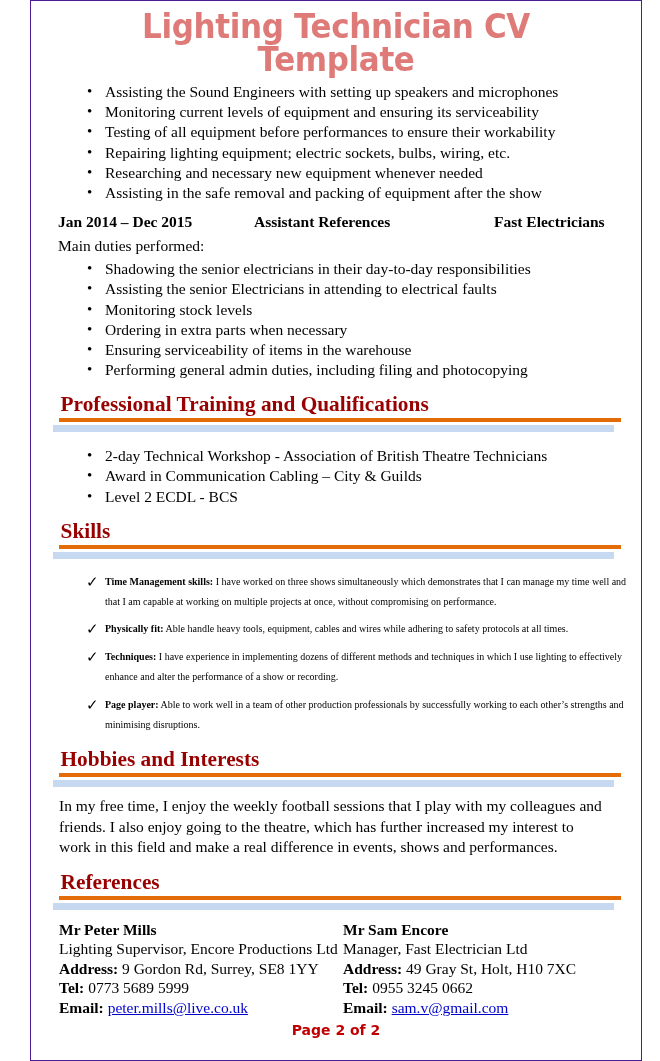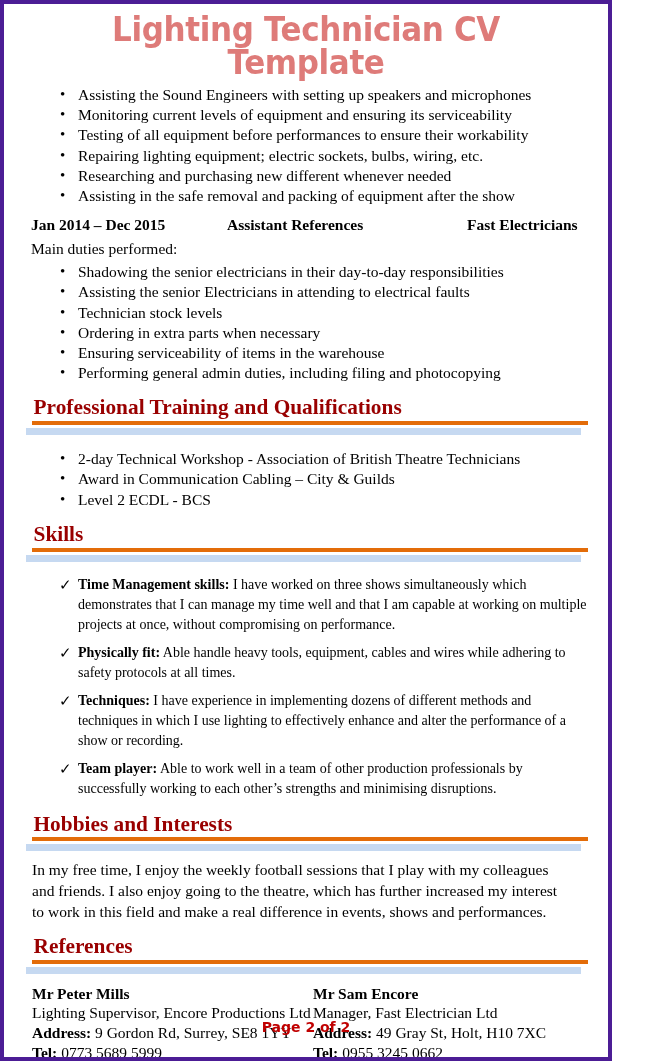--- a/index.html
+++ b/index.html
@@ -9,22 +9,23 @@
   }
   body {
     font-family: "Liberation Serif", "DejaVu Serif", serif;
   }
   .page {
     position: relative;
     width: 612px;
     height: 1061px;
     box-sizing: border-box;
     background: #ffffff;
-    border: 4px solid #4c1d95;
+    border: 1px solid #4c1d95;
     overflow: hidden;
+    margin-left: 30px;
   }
   .inner {
     padding: 0 14px 0 14px;
   }
 
   
   .cv-title {
     text-align: center;
     color: #DE7B79;
     font-family: "DejaVu Sans", "Liberation Sans", sans-serif;
@@ -107,21 +108,21 @@
 
   
   ul.checks {
     list-style: none;
     margin: 0;
     padding: 0;
   }
   ul.checks > li {
     position: relative;
     padding-left: 60px;
-    font-size: 14px;
+    font-size: 10px;
     line-height: 20.4px;
     margin-bottom: 7px;
     color: #000;
   }
   ul.checks > li::before {
     content: "\2713";
     position: absolute;
     left: 41px;
     top: 0px;
     font-size: 15px;
@@ -174,36 +175,36 @@
 <div class="page">
   <div class="inner">
 
     <h1 class="cv-title">Lighting Technician CV Template</h1>
 
     <ul class="bullets">
       <li>Assisting the Sound Engineers with setting up speakers and microphones</li>
       <li>Monitoring current levels of equipment and ensuring its serviceability</li>
       <li>Testing of all equipment before performances to ensure their workability</li>
       <li>Repairing lighting equipment; electric sockets, bulbs, wiring, etc.</li>
-      <li>Researching and purchasing new different whenever needed</li>
+      <li>Researching and necessary new equipment whenever needed</li>
       <li>Assisting in the safe removal and packing of equipment after the show</li>
     </ul>
 
     <div class="exp-row">
       <div class="exp-dates">Jan 2014 – Dec 2015</div>
       <div class="exp-title">Assistant References</div>
       <div class="exp-company">Fast Electricians</div>
     </div>
 
     <div class="plain-line">Main duties performed:</div>
 
     <ul class="bullets">
       <li>Shadowing the senior electricians in their day-to-day responsibilities</li>
       <li>Assisting the senior Electricians in attending to electrical faults</li>
-      <li>Technician stock levels</li>
+      <li>Monitoring stock levels</li>
       <li>Ordering in extra parts when necessary</li>
       <li>Ensuring serviceability of items in the warehouse</li>
       <li>Performing general admin duties, including filing and photocopying</li>
     </ul>
 
     <div class="section">
       <div class="section-heading">Professional Training and Qualifications</div>
       <div class="rule-orange"></div>
       <div class="rule-blue"></div>
       <ul class="bullets" style="margin-top:14px;">
@@ -214,21 +215,21 @@
     </div>
 
     <div class="section">
       <div class="section-heading">Skills</div>
       <div class="rule-orange"></div>
       <div class="rule-blue"></div>
       <ul class="checks" style="margin-top:13px;">
         <li><span class="lead">Time Management skills:</span><span> I have worked on three shows simultaneously which demonstrates that I can manage my time well and that I am capable at working on multiple projects at once, without compromising on performance.</span></li>
         <li><span class="lead">Physically fit:</span><span> Able handle heavy tools, equipment, cables and wires while adhering to safety protocols at all times.</span></li>
         <li><span class="lead">Techniques:</span><span> I have experience in implementing dozens of different methods and techniques in which I use lighting to effectively enhance and alter the performance of a show or recording.</span></li>
-        <li><span class="lead">Team player:</span><span> Able to work well in a team of other production professionals by successfully working to each other’s strengths and minimising disruptions.</span></li>
+        <li><span class="lead">Page player:</span><span> Able to work well in a team of other production professionals by successfully working to each other’s strengths and minimising disruptions.</span></li>
       </ul>
     </div>
 
     <div class="section">
       <div class="section-heading">Hobbies and Interests</div>
       <div class="rule-orange"></div>
       <div class="rule-blue"></div>
       <div class="para">In my free time, I enjoy the weekly football sessions that I play with my colleagues and friends. I also enjoy going to the theatre, which has further increased my interest to work in this field and make a real difference in events, shows and performances.</div>
     </div>
 

